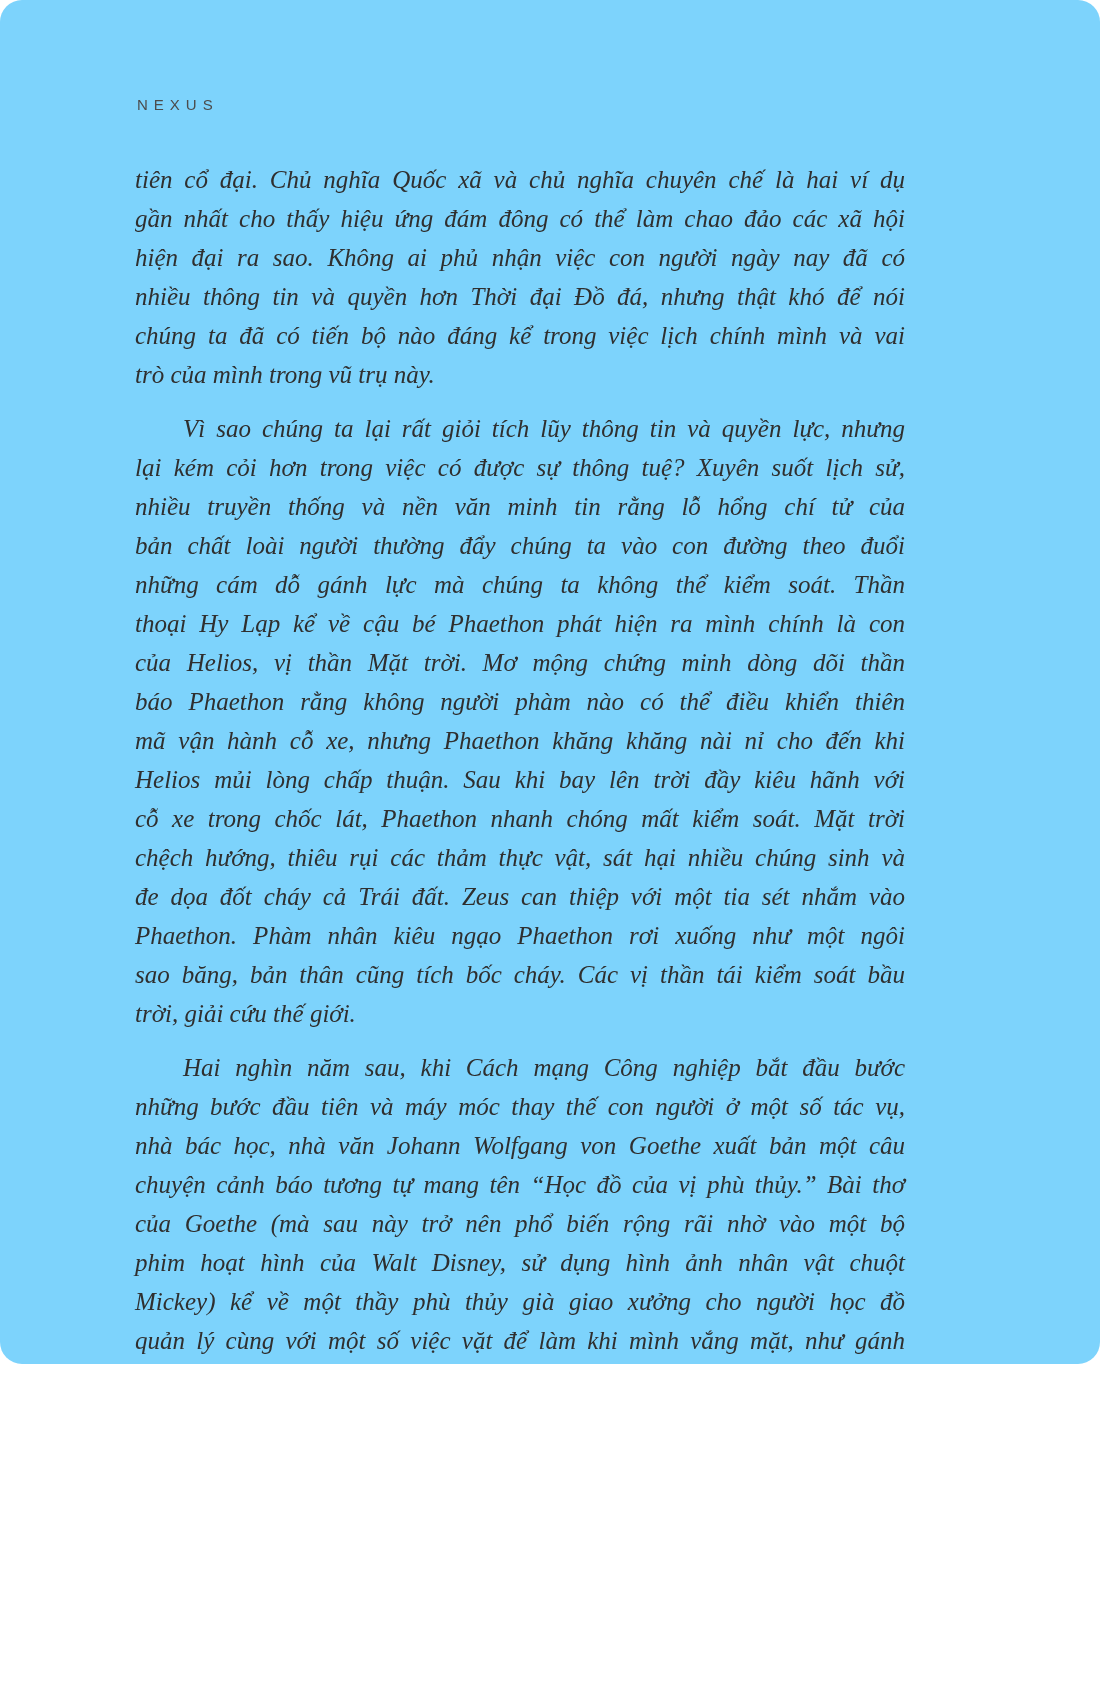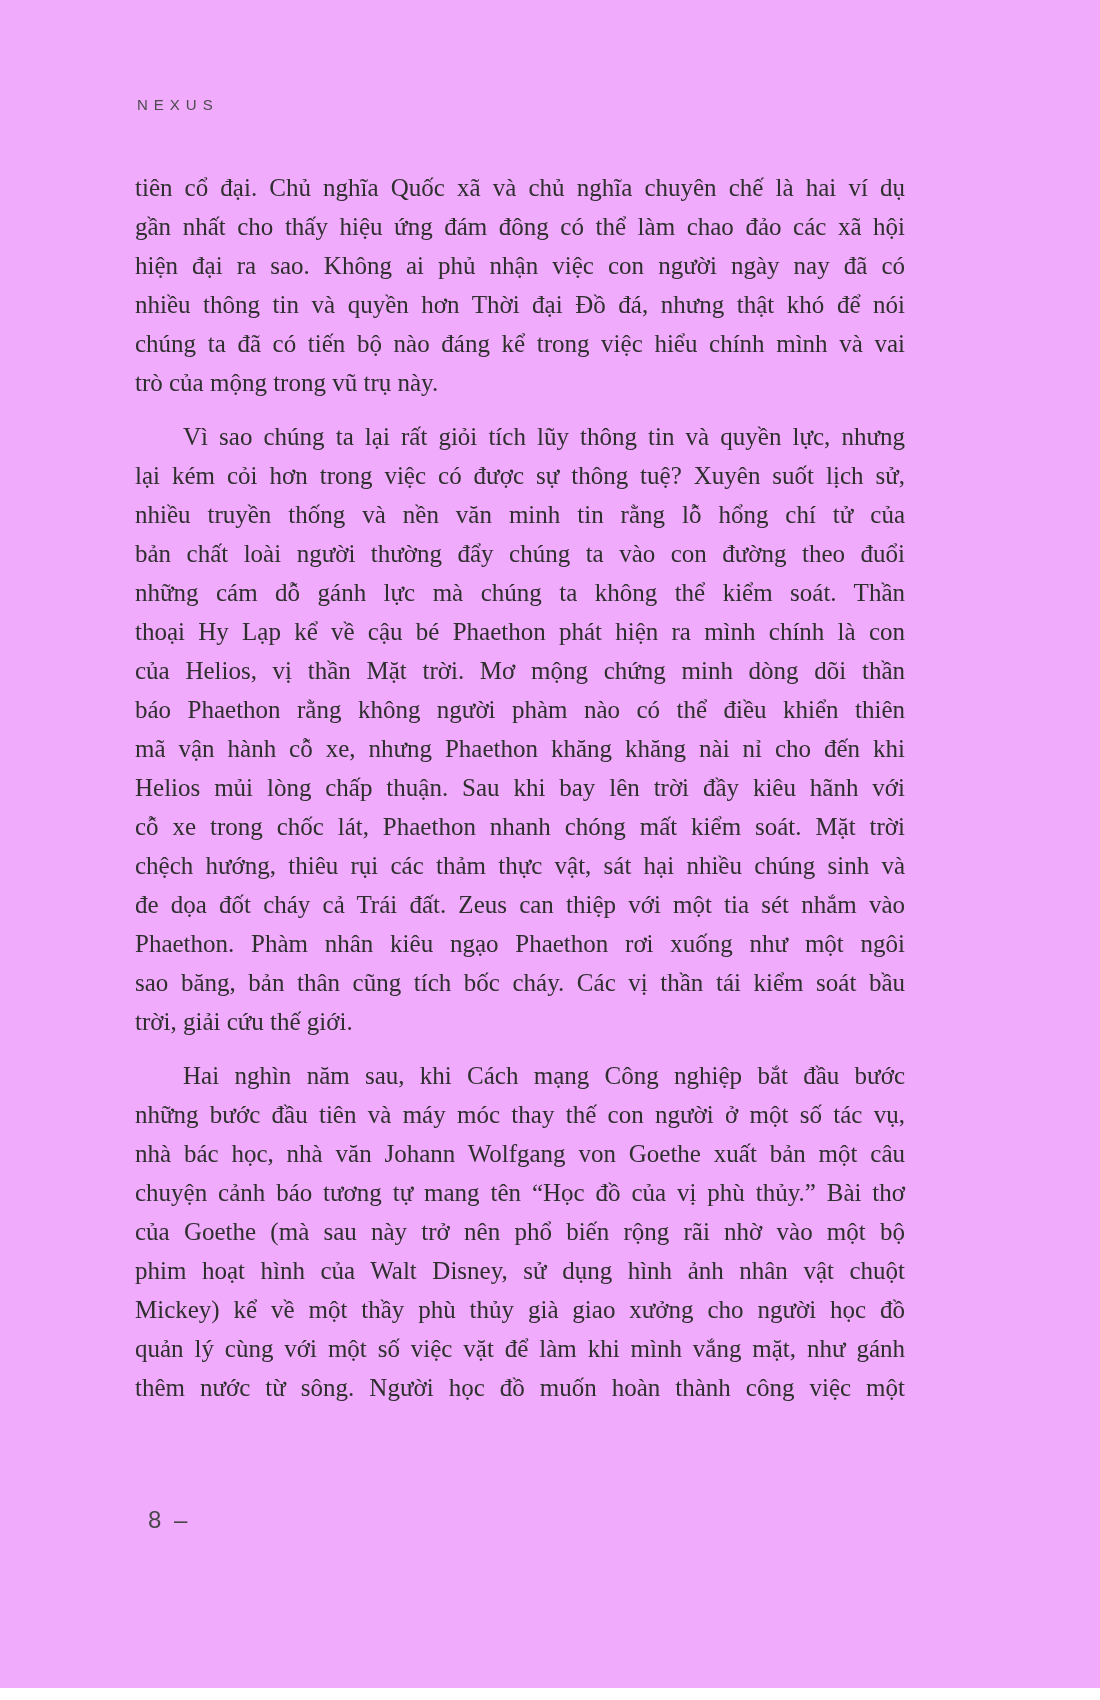--- a/index.html
+++ b/index.html
@@ -3,46 +3,48 @@
 <meta charset="utf-8">
 <style>
   html, body {
     margin: 0;
     padding: 0;
     background: #ffffff;
   }
   .page {
     position: relative;
     width: 1100px;
-    height: 1688px;
-    background: #f0abfc;
+    height: 1364px;
+    background: #7dd3fc;
     overflow: hidden;
     font-family: "Liberation Serif", "DejaVu Serif", serif;
+    border-radius: 22px;
   }
   .running-head {
     position: absolute;
     left: 137px;
     top: 96px;
     font-family: "Liberation Sans", "DejaVu Sans", sans-serif;
     font-size: 15px;
     letter-spacing: 6px;
     color: #4c4c4c;
   }
   .body-text {
     position: absolute;
     left: 135px;
     top: 160px;
     width: 770px;
     color: #2f2f2f;
     font-size: 25px;
     line-height: 39px;
   }
   .para {
-    margin: 8px 0 15px 0;
+    margin: 0 0 15px 0;
     padding: 0;
+    font-style: italic;
   }
   .line {
     text-align: justify;
     text-align-last: justify;
     white-space: normal;
     height: 39px;
   }
   .line.end {
     text-align-last: left;
   }
@@ -66,22 +68,22 @@
 
   <div class="running-head">NEXUS</div>
 
   <div class="body-text">
 
     <div class="para">
       <div class="line">tiên cổ đại. Chủ nghĩa Quốc xã và chủ nghĩa chuyên chế là hai ví dụ</div>
       <div class="line">gần nhất cho thấy hiệu ứng đám đông có thể làm chao đảo các xã hội</div>
       <div class="line">hiện đại ra sao. Không ai phủ nhận việc con người ngày nay đã có</div>
       <div class="line">nhiều thông tin và quyền hơn Thời đại Đồ đá, nhưng thật khó để nói</div>
-      <div class="line">chúng ta đã có tiến bộ nào đáng kể trong việc hiểu chính mình và vai</div>
-      <div class="line end">trò của mộng trong vũ trụ này.</div>
+      <div class="line">chúng ta đã có tiến bộ nào đáng kể trong việc lịch chính mình và vai</div>
+      <div class="line end">trò của mình trong vũ trụ này.</div>
     </div>
 
     <div class="para">
       <div class="line indent">Vì sao chúng ta lại rất giỏi tích lũy thông tin và quyền lực, nhưng</div>
       <div class="line">lại kém cỏi hơn trong việc có được sự thông tuệ? Xuyên suốt lịch sử,</div>
       <div class="line">nhiều truyền thống và nền văn minh tin rằng lỗ hổng chí tử của</div>
       <div class="line">bản chất loài người thường đẩy chúng ta vào con đường theo đuổi</div>
       <div class="line">những cám dỗ gánh lực mà chúng ta không thể kiểm soát. Thần</div>
       <div class="line">thoại Hy Lạp kể về cậu bé Phaethon phát hiện ra mình chính là con</div>
       <div class="line">của Helios, vị thần Mặt trời. Mơ mộng chứng minh dòng dõi thần</div>

